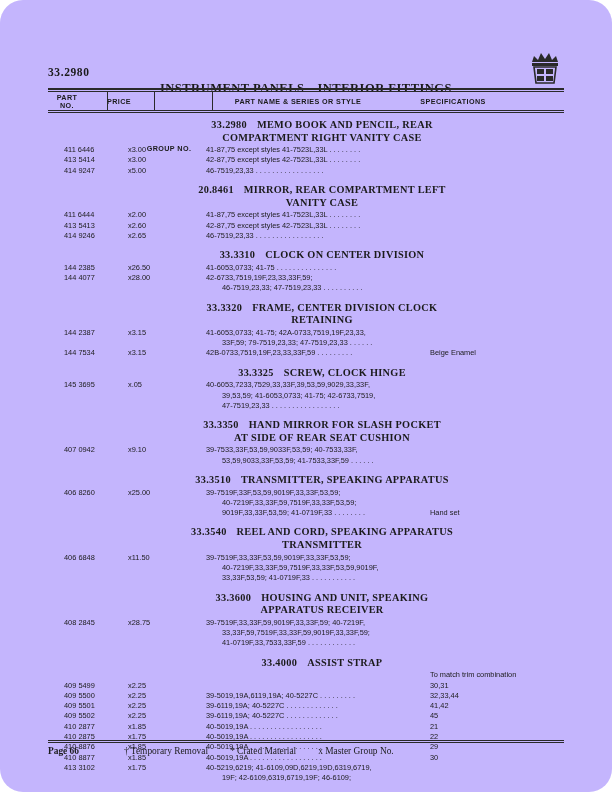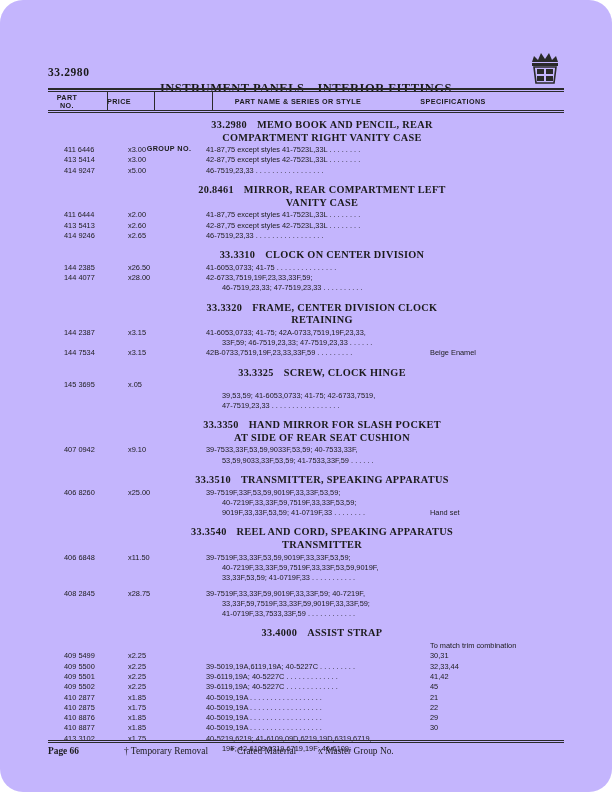--- a/index.html
+++ b/index.html
@@ -324,38 +324,39 @@
           <span class="part">144 2387</span>
           <span class="price">x3.15</span>
           <span class="grpno"></span>
           <span class="desc">41-6053,0733; 41-75; 42A-0733,7519,19F,23,33,</span>
           <span class="spec"></span>
         </div>
         <div class="row cont">
           <span class="part"></span>
           <span class="price"></span>
           <span class="grpno"></span>
-          <span class="desc">33F,59; 46-7519,23,33; 47-7519,23,33 . . . . . .</span>
+          <span class="desc">33F,59; 79-7519,23,33; 47-7519,23,33 . . . . . .</span>
           <span class="spec"></span>
         </div>
         <div class="row">
           <span class="part">144 7534</span>
           <span class="price">x3.15</span>
           <span class="grpno"></span>
           <span class="desc">42B-0733,7519,19F,23,33,33F,59 . . . . . . . . .</span>
           <span class="spec">Beige Enamel</span>
         </div>
         <div class="spacer"></div>
       </div>
       <div class="grp">
         <div class="grp-title"><span class="num">33.3325</span><span>SCREW, CLOCK HINGE</span></div>
         <div class="row">
           <span class="part">145 3695</span>
           <span class="price">x.05</span>
           <span class="grpno"></span>
+          <span class="desc">40-6053,7233,7529,33,33F,39,53,59,9029,33,33F,</span>
           <span class="spec"></span>
         </div>
         <div class="row cont">
           <span class="part"></span>
           <span class="price"></span>
           <span class="grpno"></span>
           <span class="desc">39,53,59; 41-6053,0733; 41-75; 42-6733,7519,</span>
           <span class="spec"></span>
         </div>
         <div class="row cont">
@@ -429,20 +430,21 @@
         <div class="row cont">
           <span class="part"></span>
           <span class="price"></span>
           <span class="grpno"></span>
           <span class="desc">33,33F,53,59; 41-0719F,33 . . . . . . . . . . .</span>
           <span class="spec"></span>
         </div>
         <div class="spacer"></div>
       </div>
       <div class="grp">
+        <div class="grp-title"><span class="num">33.3600</span><span>HOUSING AND UNIT, SPEAKING</span><span class="sub">APPARATUS RECEIVER</span></div>
         <div class="row">
           <span class="part">408 2845</span>
           <span class="price">x28.75</span>
           <span class="grpno"></span>
           <span class="desc">39-7519F,33,33F,59,9019F,33,33F,59; 40-7219F,</span>
           <span class="spec"></span>
         </div>
         <div class="row cont">
           <span class="part"></span>
           <span class="price"></span>

